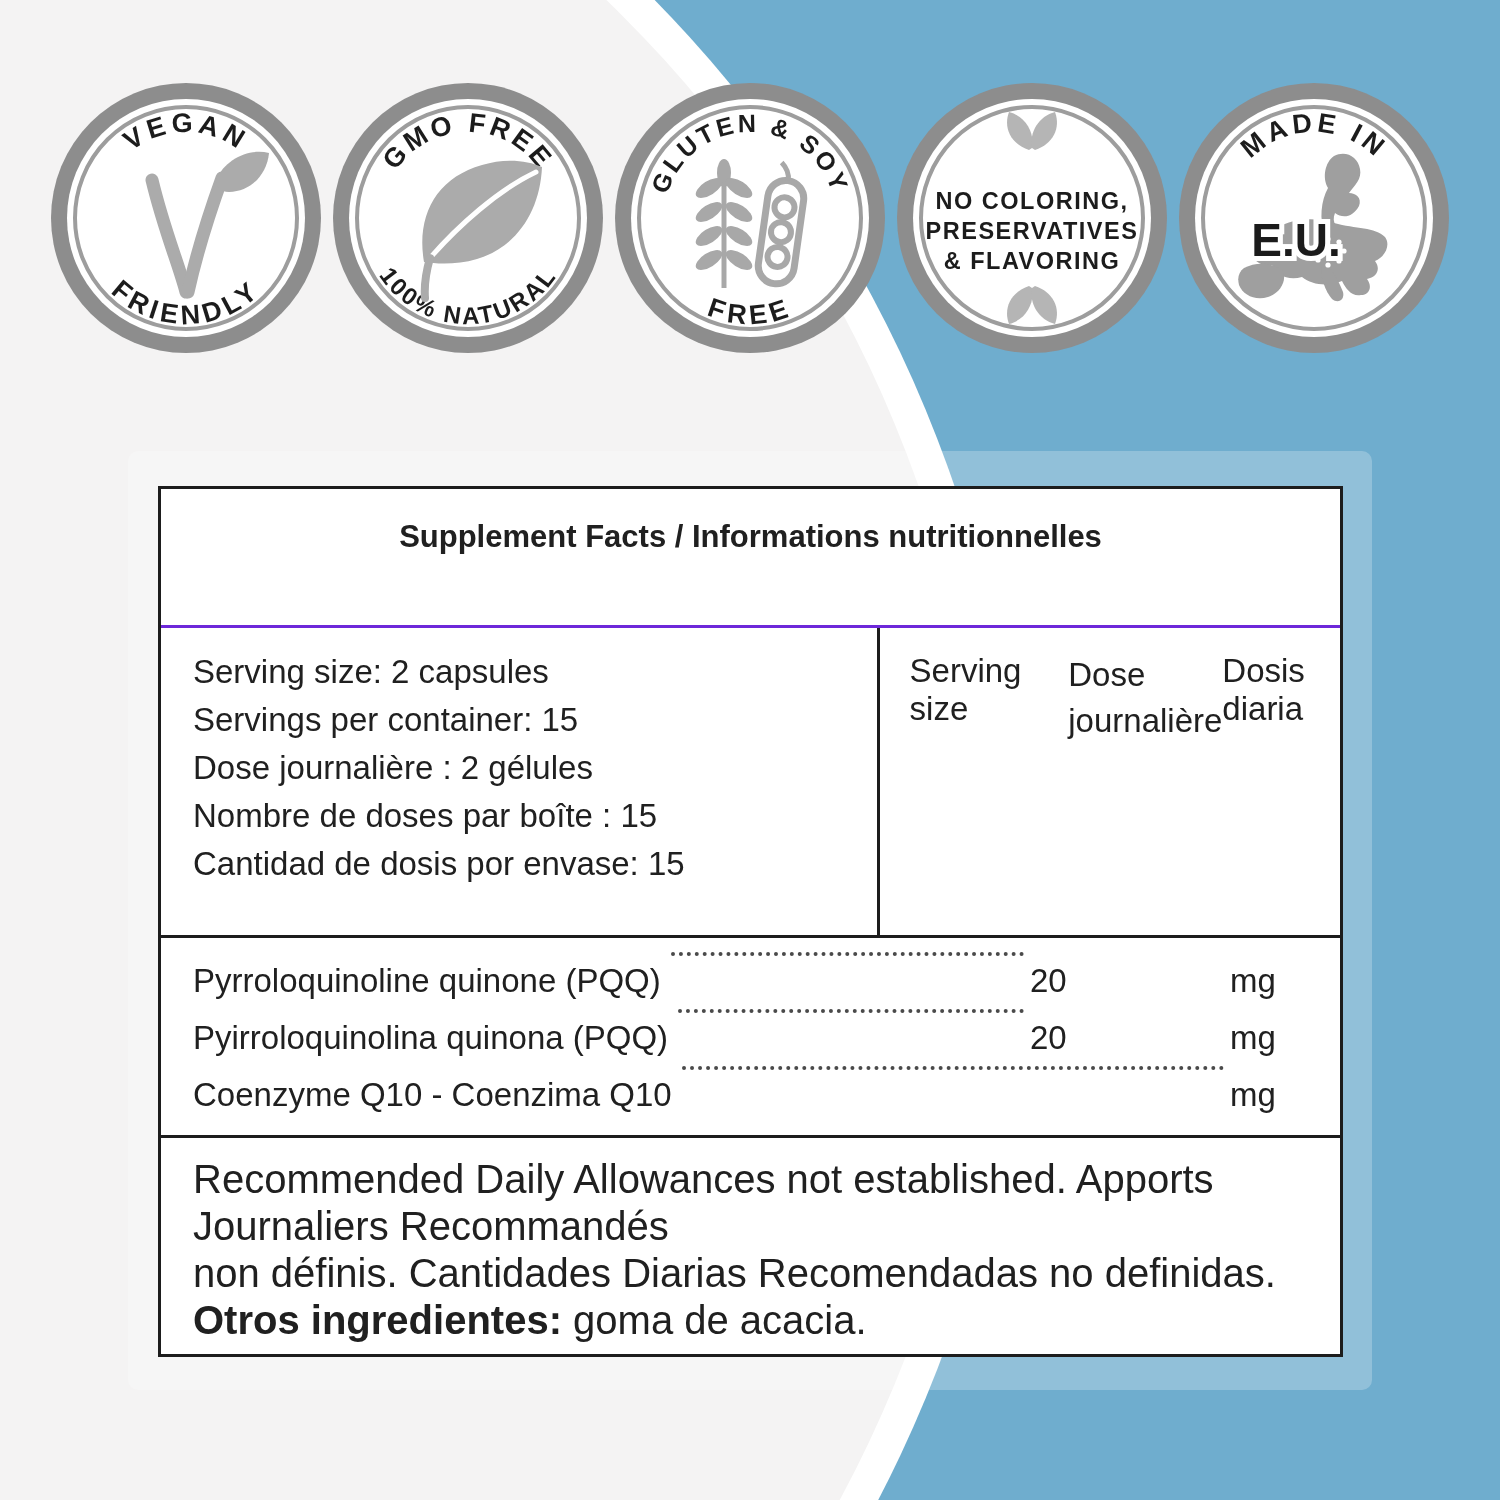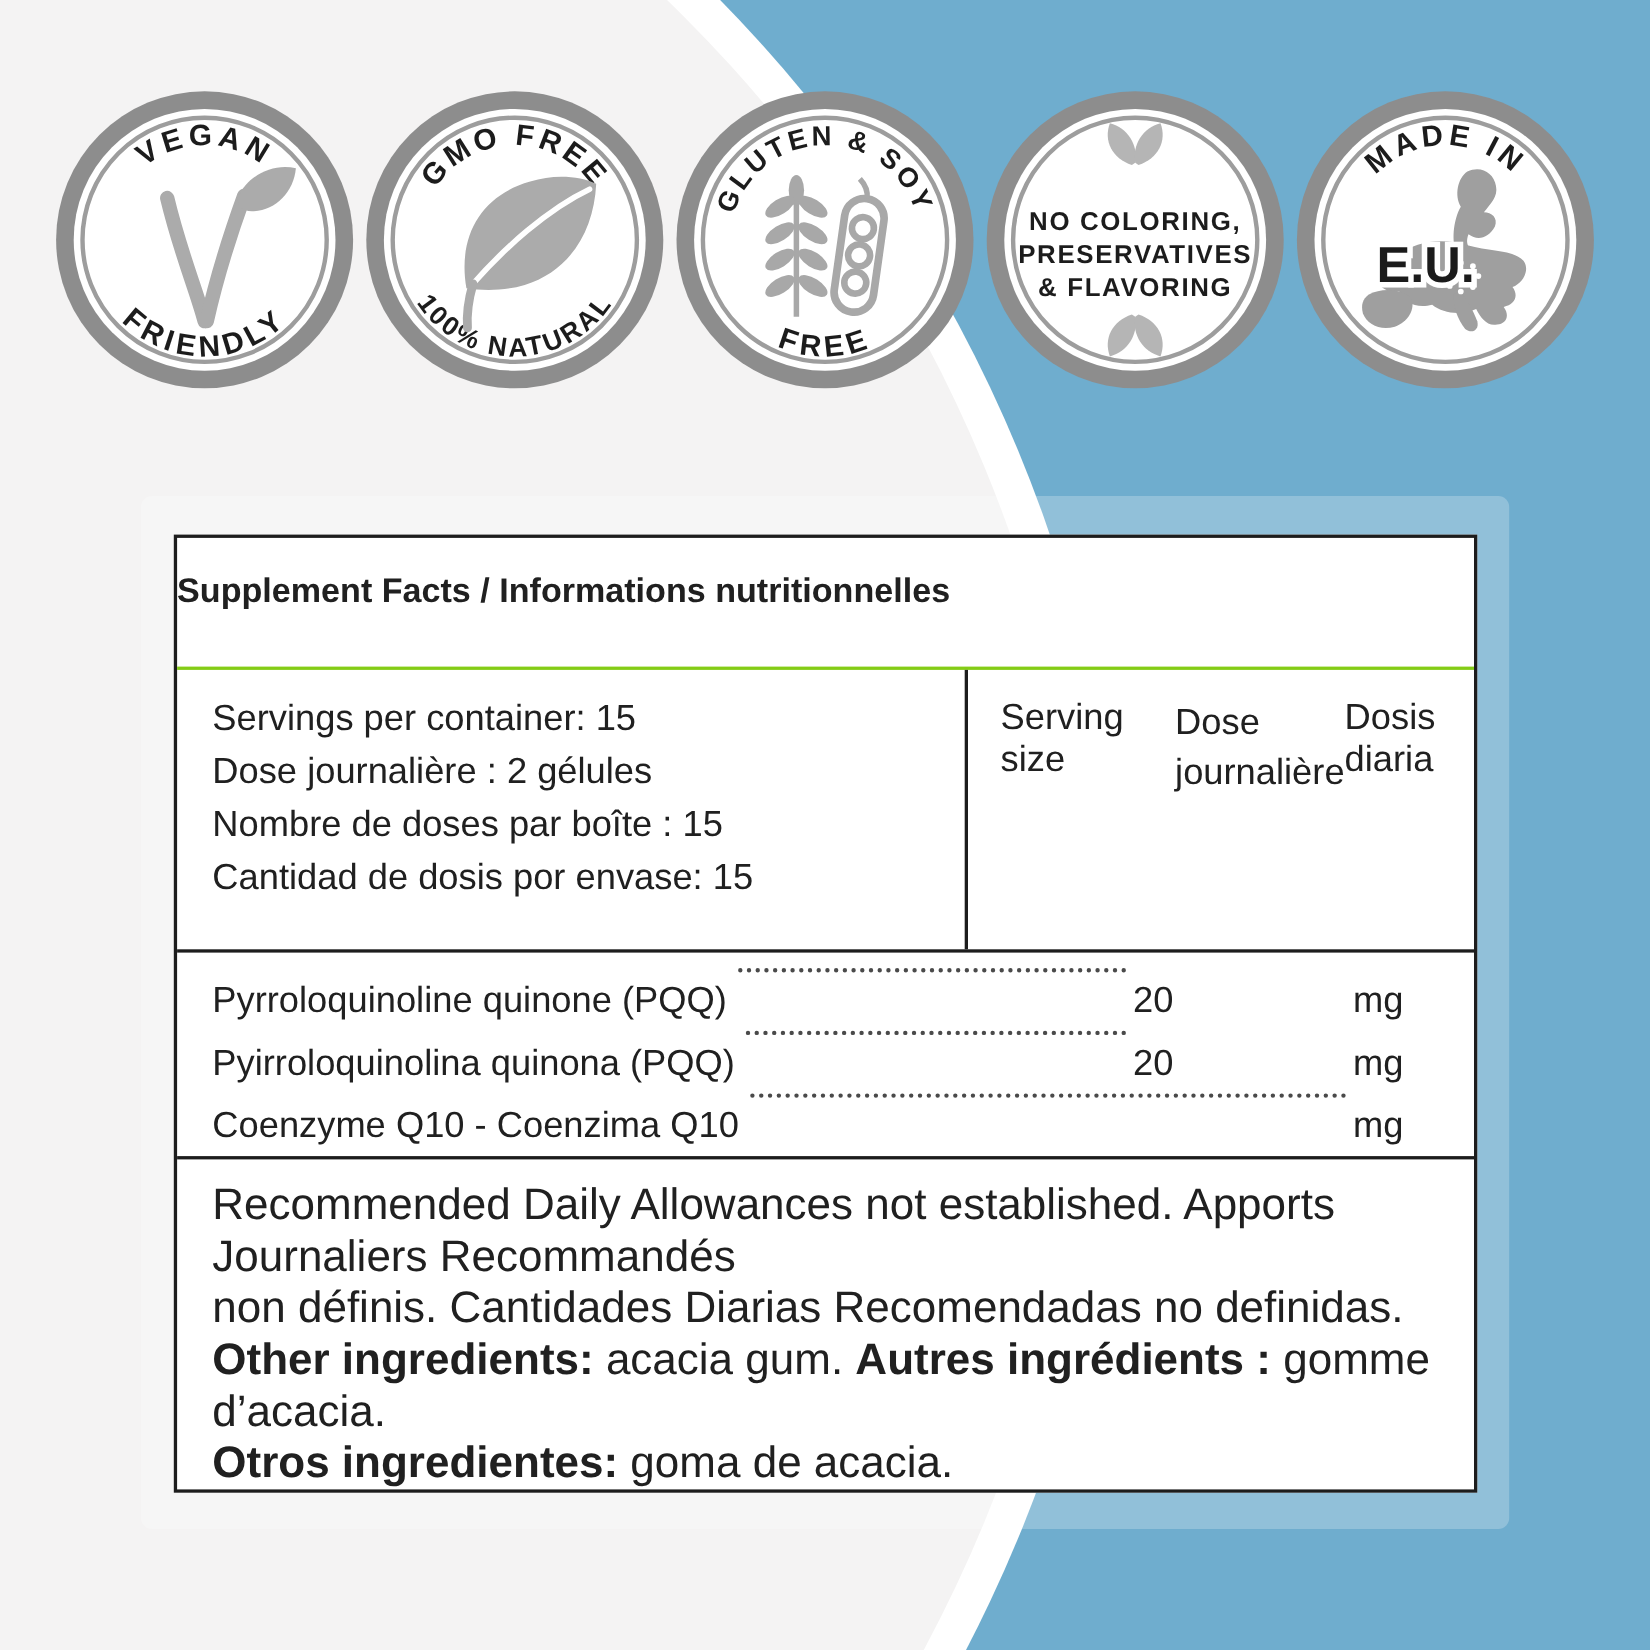--- a/index.html
+++ b/index.html
@@ -13,22 +13,22 @@
   .badge{width:276px;height:276px;}
   .badge svg{display:block;}
   .arc{font-family:"Liberation Sans",sans-serif;font-weight:bold;fill:#1c1c1c;}
   .flat{font-family:"Liberation Sans",sans-serif;font-weight:bold;fill:#1c1c1c;}
   
   .card{position:absolute;left:128px;top:451px;width:1244px;height:939px;
         background:rgba(255,255,255,0.24);border-radius:10px;}
   .panel{position:absolute;left:30px;top:35px;width:1185px;height:871px;background:#ffffff;
          border:3px solid #1d1d1d;box-sizing:border-box;display:flex;flex-direction:column;
          color:#202020;}
-  .sec-title{height:139px;box-sizing:border-box;border-bottom:3px solid #84cc16;
-             text-align:left;padding-top:22px;font-weight:bold;font-size:31px;line-height:52px;}
+  .sec-title{height:139px;box-sizing:border-box;border-bottom:3px solid #6d28d9;
+             text-align:center;padding-top:22px;font-weight:bold;font-size:31px;line-height:52px;}
   .sec-serving{height:310px;box-sizing:border-box;border-bottom:3px solid #1d1d1d;display:flex;}
   .serv-left{width:842px;box-sizing:border-box;padding:20px 0 0 32px;font-size:33px;line-height:48px;}
   .serv-right{flex:1;border-left:3px solid #1d1d1d;box-sizing:border-box;
               padding:24px 0 28px 30px;font-size:33px;display:flex;flex-direction:row;
               justify-content:space-between;}
   .serv-right .wrapcol{width:200px;line-height:46px;margin-left:36px;}
   .sec-ing{height:200px;box-sizing:border-box;border-bottom:3px solid #1d1d1d;
            padding:14px 40px 0 32px;font-size:33px;}
   .ing-row{display:flex;align-items:flex-start;height:57px;line-height:57px;}
   .ing-name{white-space:nowrap;}
@@ -186,20 +186,21 @@
 
   <div class="card">
     <div class="panel">
 
       <div class="sec-title">
         <div>Supplement Facts / Informations nutritionnelles</div>
       </div>
 
       <div class="sec-serving">
         <div class="serv-left">
+          <div>Serving size: 2 capsules</div>
           <div>Servings per container: 15</div>
           <div>Dose journalière : 2 gélules</div>
           <div>Nombre de doses par boîte : 15</div>
           <div>Cantidad de dosis por envase: 15</div>
         </div>
         <div class="serv-right">
           <div>Serving size</div>
           <div class="wrapcol">Dose journalière</div>
           <div>Dosis diaria</div>
         </div>
@@ -221,19 +222,18 @@
         <div class="ing-row">
           <span class="ing-name">Coenzyme Q10 - Coenzima Q10</span>
           <span class="dots"></span>
           <span class="unit">mg</span>
         </div>
       </div>
 
       <div class="sec-foot">
         <p class="pre">Recommended Daily Allowances not established. Apports Journaliers Recommandés
 non définis. Cantidades Diarias Recomendadas no definidas.</p>
-        <p><span class="b">Other ingredients:</span><span> acacia gum. </span><span class="b">Autres ingrédients :</span><span> gomme d’acacia.</span></p>
         <p><span class="b">Otros ingredientes:</span><span> goma de acacia.</span></p>
       </div>
 
     </div>
   </div>
 </div>
 
 </body></html>

